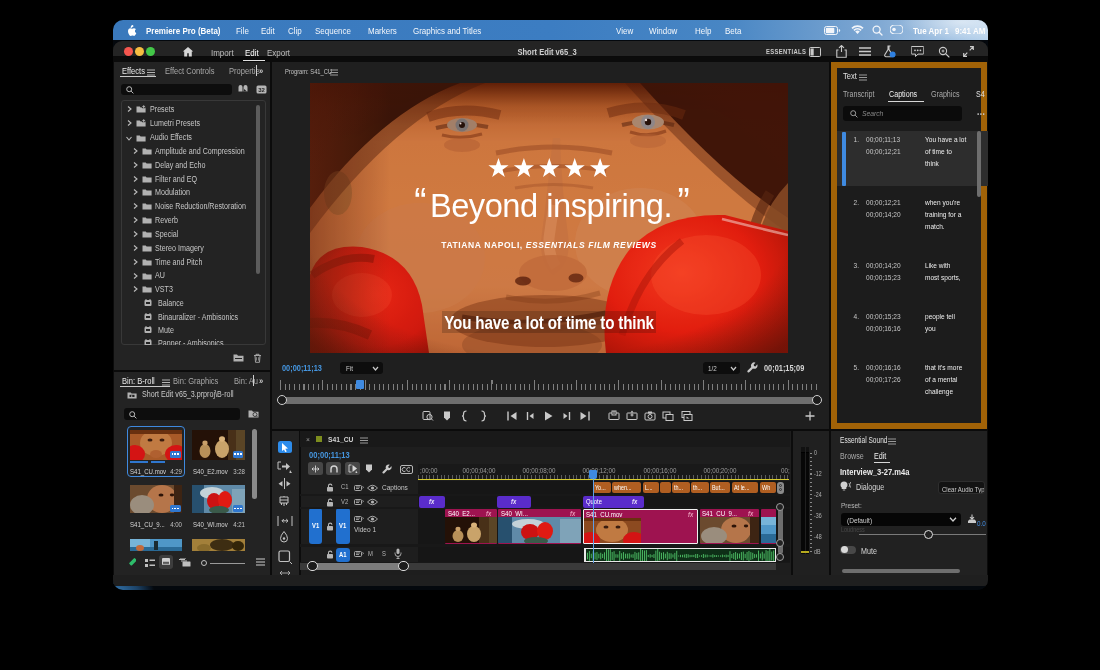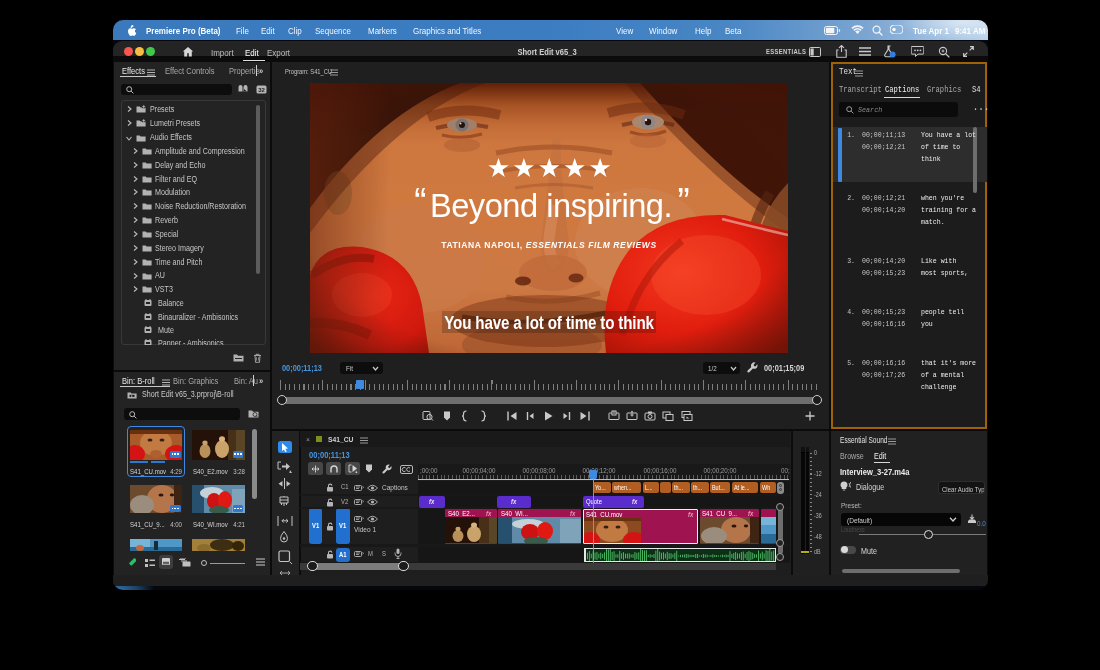--- a/index.html
+++ b/index.html
@@ -985,21 +985,21 @@
         <div class="abs" style="left:533px;top:16px;width:1px;height:107px;background:#202020;"></div>
         <div class="abs" style="left:537.5px;top:22px;width:2.5px;height:99px;background:repeating-linear-gradient(180deg,#8a8a8a 0 1px,transparent 1px 4.1px);"></div>
         <div class="abs" style="left:529px;top:119.5px;width:8px;height:2px;background:#b5a91e;"></div>
         <span class="txt" style="left:542px;top:17.5px;font-size:6.3px;color:#b0b0b0;transform:scaleX(0.84);">0</span>
         <span class="txt" style="left:542px;top:38.5px;font-size:6.3px;color:#b0b0b0;transform:scaleX(0.84);">-12</span>
         <span class="txt" style="left:542px;top:59.5px;font-size:6.3px;color:#b0b0b0;transform:scaleX(0.84);">-24</span>
         <span class="txt" style="left:542px;top:80.5px;font-size:6.3px;color:#b0b0b0;transform:scaleX(0.84);">-36</span>
         <span class="txt" style="left:542px;top:101.5px;font-size:6.3px;color:#b0b0b0;transform:scaleX(0.84);">-48</span>
         <span class="txt" style="left:542px;top:117px;font-size:6.3px;color:#b0b0b0;transform:scaleX(0.84);">dB</span>
       </div>
-      <div id="txtpanel" class="panel" style="left:718px;top:21px;width:156px;height:367px;border:2px solid #a16207;background:#1c1c1c;font-family:Liberation Mono, monospace;">
+      <div id="txtpanel" class="panel" style="left:718px;top:21px;width:156px;height:367px;border:6px solid #a16207;background:#1c1c1c;">
         <span class="txt" style="left:6px;top:3px;font-size:9px;color:#e0e0e0;transform:scaleX(0.84);">Text</span>
         <svg style="left:22px;top:6px;" width="8" height="7" viewBox="0 0 8 7">
             <g stroke="#9a9a9a" stroke-width="1">
               <line x1="0" y1="1" x2="8" y2="1"></line>
               <line x1="0" y1="3.5" x2="8" y2="3.5"></line>
               <line x1="0" y1="6" x2="8" y2="6"></line>
             </g>
           </svg>
         <span class="txt" style="left:6px;top:21px;font-size:8.5px;color:#a8a8a8;transform:scaleX(0.84);">Transcript</span>
         <span class="txt" style="left:52px;top:21px;font-size:8.5px;color:#f0f0f0;transform:scaleX(0.84);">Captions</span>

